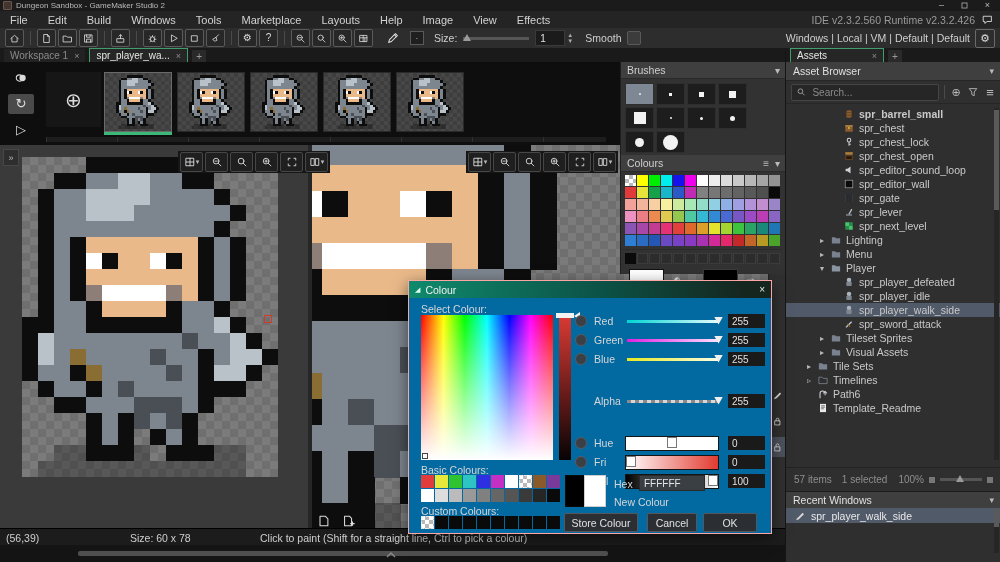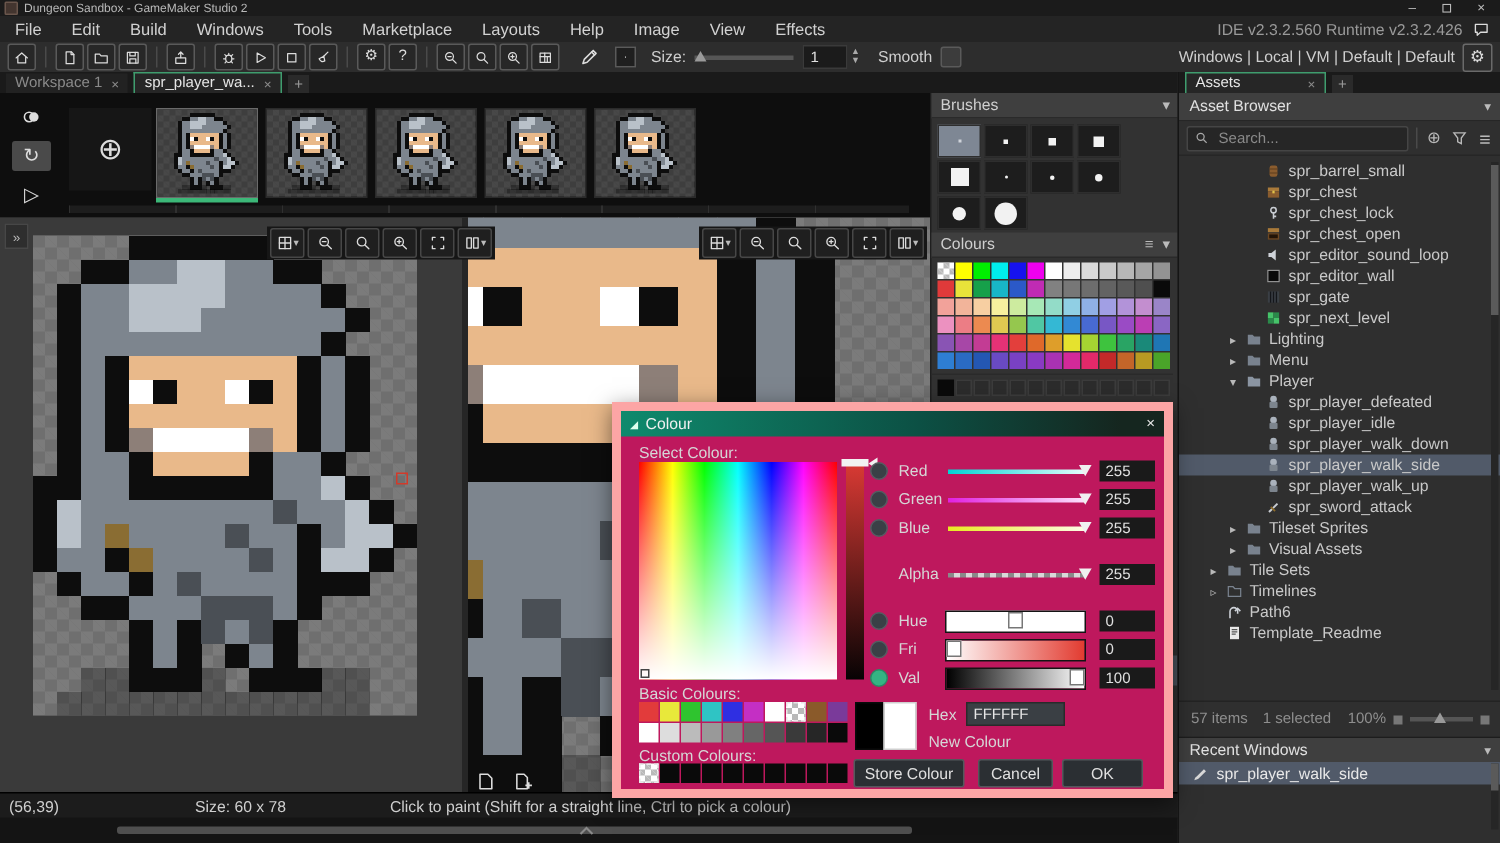--- a/index.html
+++ b/index.html
@@ -128,35 +128,35 @@
   .sw{width:11px;height:11px;}
   .sw.empty{background:#2c2c2c;border:1px solid #3c3c3c;box-sizing:border-box;}
   .custom-row{display:flex;width:157px;padding:3px 0 0 4px;gap:1px;border-top:1px solid #2a2a2a;margin-top:3px;}
   .fgbg{position:relative;height:46px;}
   .fg-sw{position:absolute;left:8px;top:5px;width:33px;height:33px;background:#fff;border:1px solid #111;}
   .bg-sw{position:absolute;left:82px;top:5px;width:33px;height:33px;background:#000;border:1px solid #3a3a3a;}
   .mouse-ic{position:absolute;left:50px;top:12px;width:20px;height:20px;}
   .swap-ic{position:absolute;left:124px;top:12px;width:16px;height:16px;}
 
   
-  .dialog{left:408px;top:268px;width:362px;height:252px;background:#be185d;border:6px solid #fca5a5;box-shadow:0 4px 14px rgba(0,0,0,.5);z-index:30;}
+  .dialog{left:408px;top:280px;width:362px;height:252px;background:#0369a1;border:1px solid #fca5a5;box-shadow:0 4px 14px rgba(0,0,0,.5);z-index:30;}
   .cd-title{position:absolute;left:0;top:0;right:0;height:17px;background:linear-gradient(90deg,#0f8a6d,#0c5044 55%,#15261f 92%);display:flex;align-items:center;font-size:10.5px;color:#f0f0f0;padding:0 6px;gap:5px;}
   .cd-title .tri{font-size:7px;color:#dfe;}
   .cd-title .x{margin-left:auto;font-size:10px;color:#e8e8e8;}
   .cd-select{position:absolute;left:12px;top:22px;font-size:10.5px;color:#d6d6d6;}
   .cd-hs{position:absolute;left:12px;top:34px;width:132px;height:145px;
      background:linear-gradient(to bottom,rgba(255,255,255,0),#fff),
      linear-gradient(to right,#f00,#ff0 17%,#0f0 33%,#0ff 50%,#00f 67%,#f0f 83%,#f00);}
   .cd-hs .mark{position:absolute;left:1px;bottom:1px;width:4px;height:4px;border:1px solid #444;}
   .cd-vbar{position:absolute;left:150px;top:34px;width:12px;height:145px;background:linear-gradient(#da3a34,#070304);}
   .cd-vhandle{position:absolute;left:-3px;top:-2px;width:18px;height:5px;background:#f2f2f2;}
   .cd-vhandle:after{content:"";position:absolute;right:-6px;top:-1px;border-top:4px solid transparent;border-bottom:4px solid transparent;border-right:6px solid #f2f2f2;}
   .cd-rows{position:absolute;left:166px;top:32px;width:190px;}
   .cd-row{display:flex;align-items:center;height:16px;margin-bottom:3px;}
-  .cd-row.gap{margin-top:15px;}
+  .cd-row.gap{margin-top:26px;}
   .cd-radio{width:10px;height:10px;border-radius:50%;background:#3a4046;border:1px solid #565c62;flex:none;}
   .radio-none .cd-radio{visibility:hidden;}
   .radio-on .cd-radio{background:#35b383;border-color:#2a8a66;}
   .cd-label{width:37px;font-size:10.5px;color:#d6d6d6;margin-left:7px;}
   .cd-track{position:relative;width:92px;margin-right:9px;flex:none;}
   .thin .cd-track{height:3px;}
   .track-red .cd-track{background:linear-gradient(90deg,#00d4d4,#e8fcfc);}
   .track-green .cd-track{background:linear-gradient(90deg,#e020e0,#fce4fc);}
   .track-blue .cd-track{background:linear-gradient(90deg,#e8e820,#fdfde8);}
   .track-alpha .cd-track{background:repeating-linear-gradient(90deg,#8a8a8a 0 4px,#d8d8d8 4px 8px);}
@@ -2649,21 +2649,21 @@
     <i class="ic">
         <svg viewBox="0 0 16 16">
           <path d="M3 3.5h10L9.6 8v5l-3.2-1.6V8z" stroke="#b9b9b9" fill="none" stroke-width="1.2"></path>
         </svg>
       </i>
     <i class="ic glyph" style="font-size:13px">≡</i>
   </div>
   <div class="tree">
     <div>
 
-        <div class="tree-row" style="padding-left: 45px;">
+        <div class="tree-row" style="padding-left: 45px; font-weight: bold;">
           <span class="tree-arrow"></span>
           <span class="tree-icon">
             <svg viewBox="0 0 16 16">
               <rect x="4.5" y="3" width="7" height="10" rx="2" fill="#8a5c2e"></rect>
               <path d="M4.5 6.2h7M4.5 9.8h7" stroke="#5d3d1d" stroke-width="1"></path>
             </svg>
           </span>
           <span>spr_barrel_small</span>
         </div>
 
@@ -2726,20 +2726,30 @@
           <span class="tree-arrow"></span>
           <span class="tree-icon">
             <svg viewBox="0 0 16 16">
               <rect x="3" y="3" width="10" height="10" fill="#3a3f45"></rect>
               <path d="M5.4 3v10M8 3v10M10.6 3v10" stroke="#14161a" stroke-width="1.2"></path>
             </svg>
           </span>
           <span>spr_gate</span>
         </div>
 
+        <div class="tree-row" style="padding-left: 45px;">
+          <span class="tree-arrow"></span>
+          <span class="tree-icon">
+            <svg viewBox="0 0 16 16">
+              <rect x="4" y="10.5" width="8" height="2.8" fill="#6a7078"></rect>
+              <path d="M8 11 11.8 4.2" stroke="#b9bec6" stroke-width="1.8"></path>
+            </svg>
+          </span>
+          <span>spr_lever</span>
+        </div>
 
         <div class="tree-row" style="padding-left: 45px;">
           <span class="tree-arrow"></span>
           <span class="tree-icon">
             <svg viewBox="0 0 16 16">
               <rect x="3" y="3" width="5" height="5" fill="#46c46a"></rect>
               <rect x="8" y="8" width="5" height="5" fill="#46c46a"></rect>
               <rect x="8" y="3" width="5" height="5" fill="#2a8a4a"></rect>
               <rect x="3" y="8" width="5" height="5" fill="#2a8a4a"></rect>
             </svg>
@@ -2793,52 +2803,32 @@
           <span class="tree-arrow"></span>
           <span class="tree-icon">
             <svg viewBox="0 0 16 16">
               <circle cx="8" cy="5.4" r="3" fill="#aab2bc"></circle>
               <rect x="4.4" y="7.8" width="7.2" height="5.6" rx="1" fill="#7d858e"></rect>
             </svg>
           </span>
           <span>spr_player_idle</span>
         </div>
 
-        <div class="tree-row" style="padding-left: 45px;">
-          <span class="tree-arrow"></span>
-          <span class="tree-icon">
-            <svg viewBox="0 0 16 16">
-              <circle cx="8" cy="5.4" r="3" fill="#aab2bc"></circle>
-              <rect x="4.4" y="7.8" width="7.2" height="5.6" rx="1" fill="#7d858e"></rect>
-            </svg>
-          </span>
-          <span>spr_player_walk_down</span>
-        </div>
 
         <div class="tree-row selected" style="padding-left: 45px;">
           <span class="tree-arrow"></span>
           <span class="tree-icon">
             <svg viewBox="0 0 16 16">
               <circle cx="8" cy="5.4" r="3" fill="#aab2bc"></circle>
               <rect x="4.4" y="7.8" width="7.2" height="5.6" rx="1" fill="#7d858e"></rect>
             </svg>
           </span>
           <span>spr_player_walk_side</span>
         </div>
 
-        <div class="tree-row" style="padding-left: 45px;">
-          <span class="tree-arrow"></span>
-          <span class="tree-icon">
-            <svg viewBox="0 0 16 16">
-              <circle cx="8" cy="5.4" r="3" fill="#aab2bc"></circle>
-              <rect x="4.4" y="7.8" width="7.2" height="5.6" rx="1" fill="#7d858e"></rect>
-            </svg>
-          </span>
-          <span>spr_player_walk_up</span>
-        </div>
 
         <div class="tree-row" style="padding-left: 45px;">
           <span class="tree-arrow"></span>
           <span class="tree-icon">
             <svg viewBox="0 0 16 16">
               <path d="M4 12.5 11.5 5" stroke="#c9cdd3" stroke-width="1.8"></path>
               <path d="M9.4 11.6 5.6 7.8" stroke="#8a6a2a" stroke-width="1.6"></path>
             </svg>
           </span>
           <span>spr_sword_attack</span>

